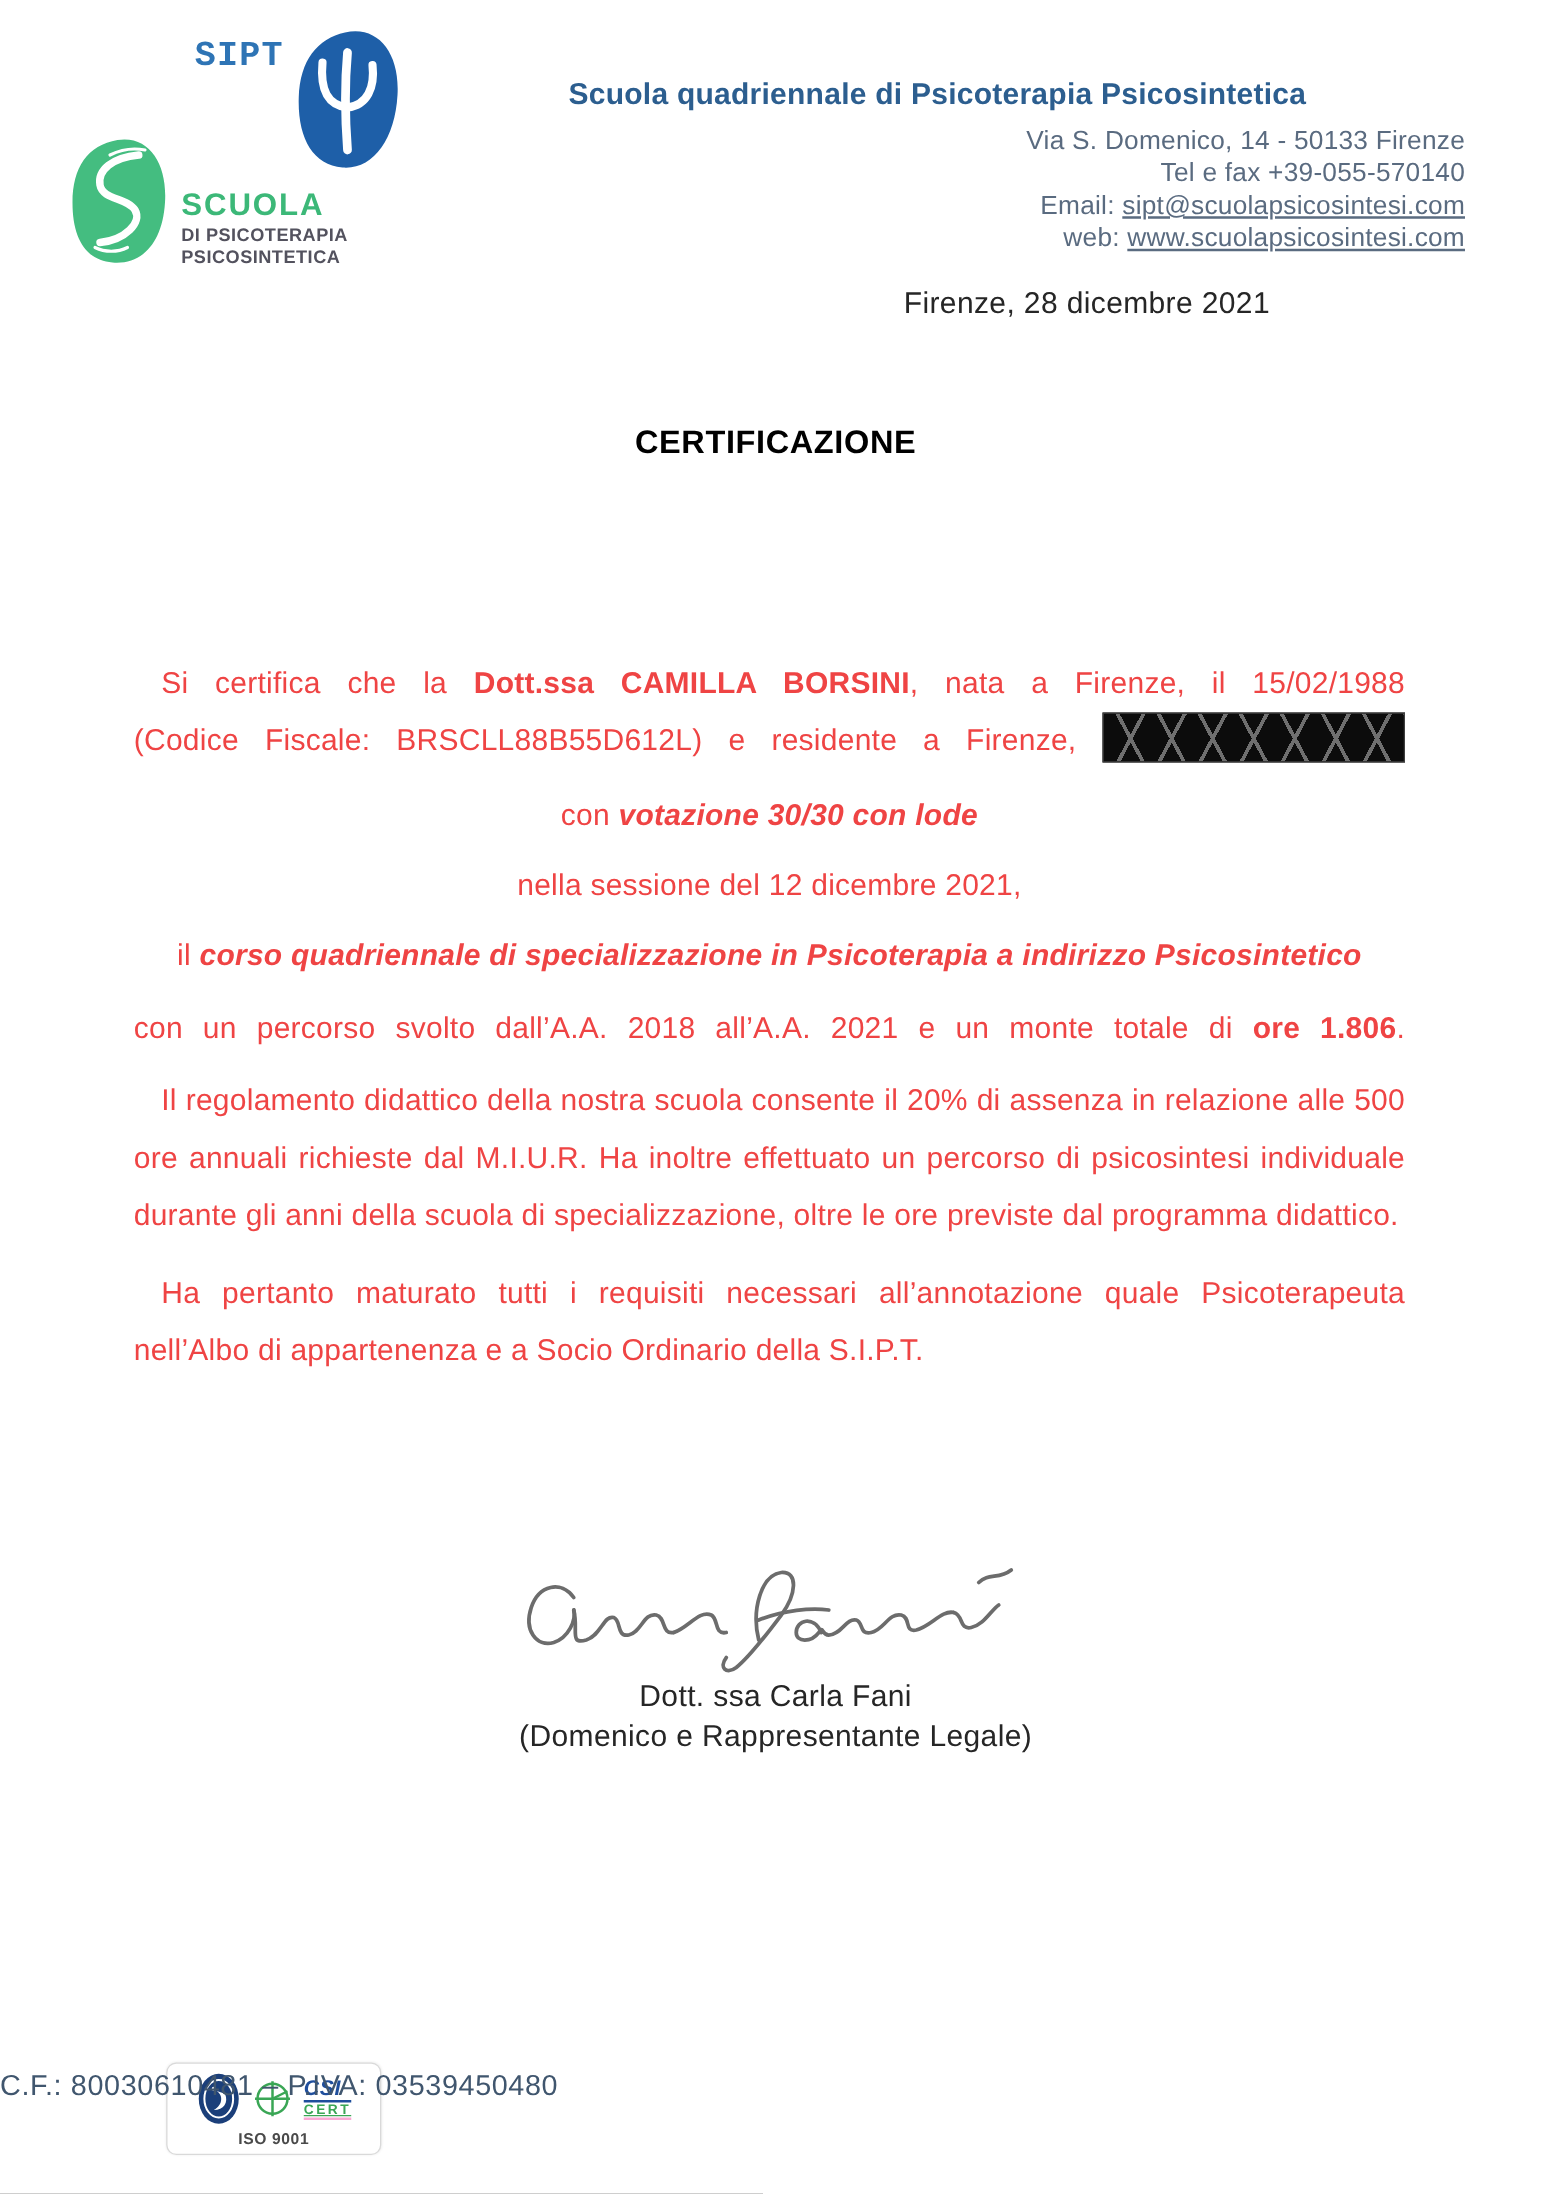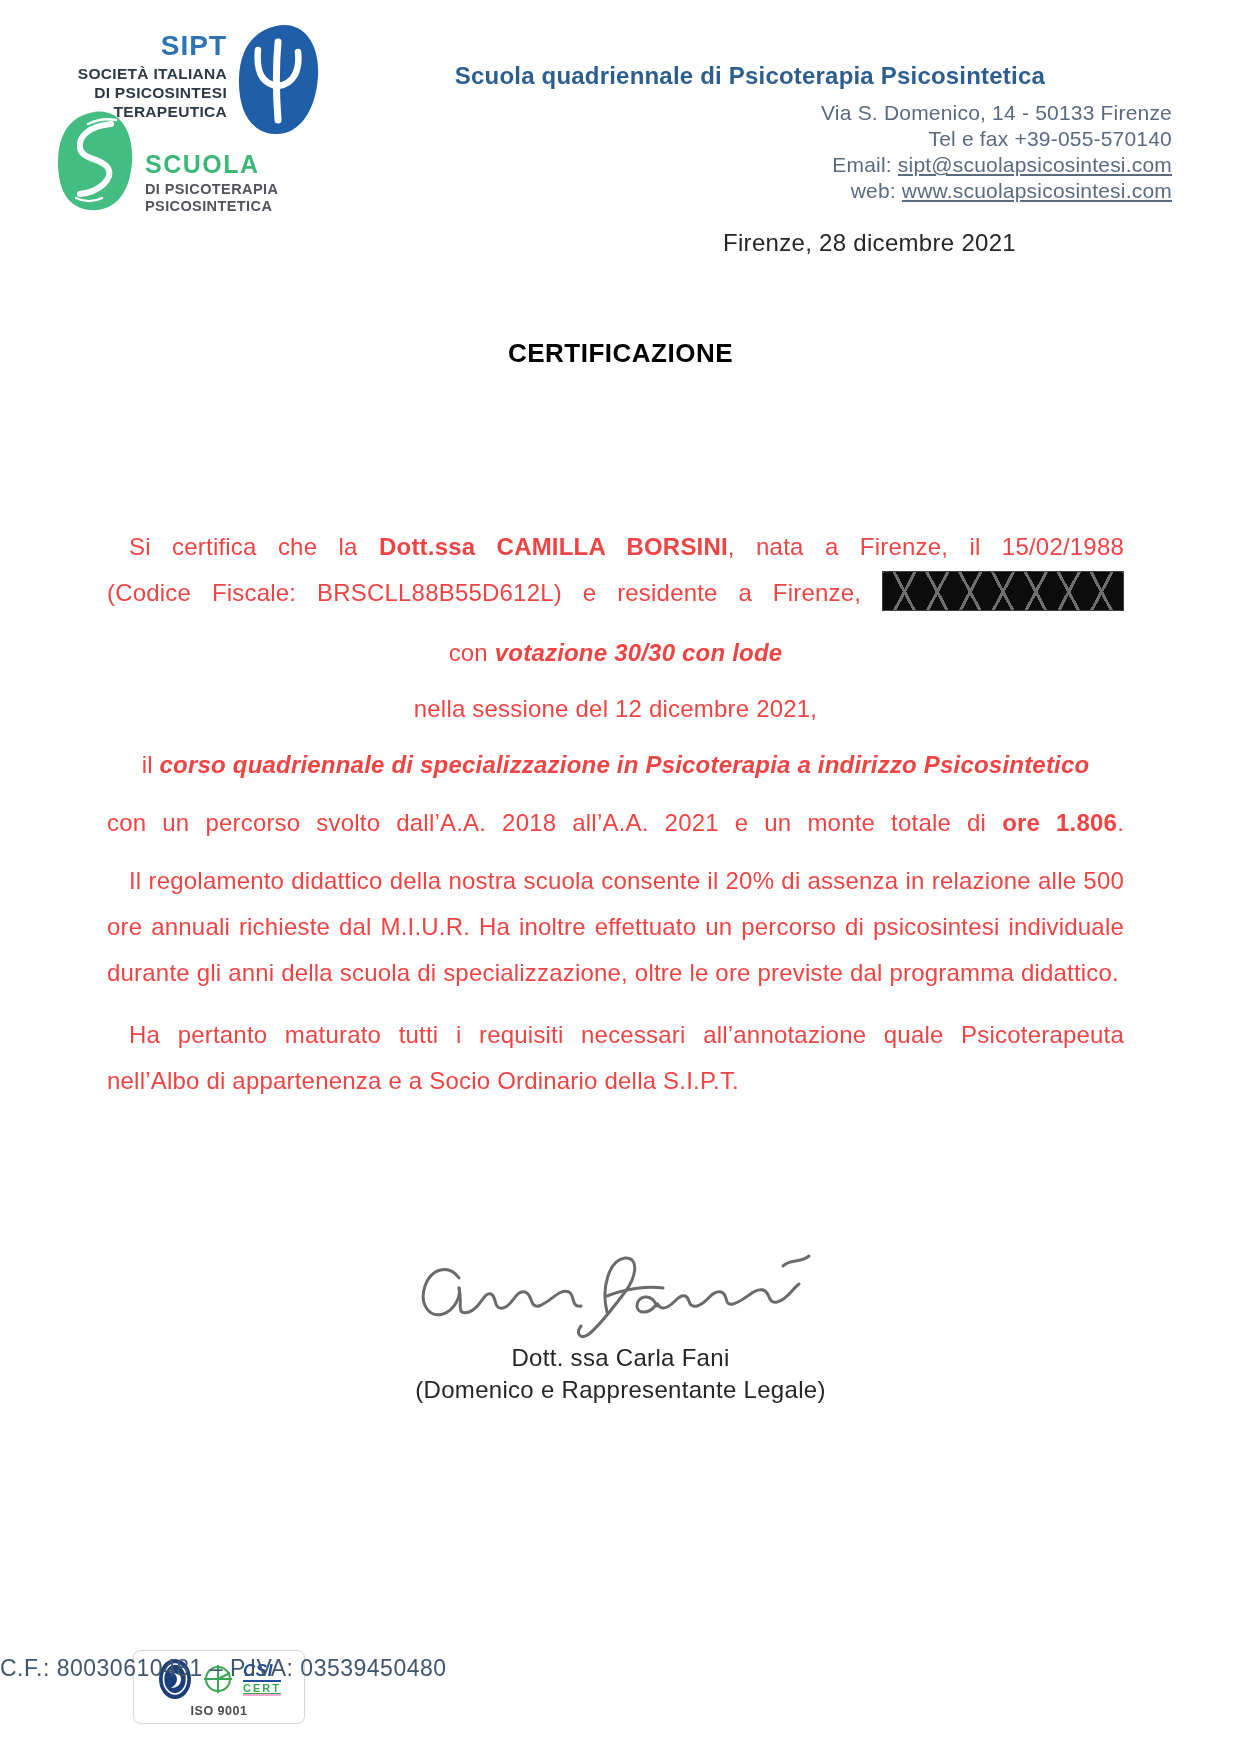--- a/index.html
+++ b/index.html
@@ -4,21 +4,21 @@
 <style>
   * { margin:0; padding:0; box-sizing:border-box; }
   html,body { background:#888; }
   .page {
     position:relative; width:1241px; height:1755px; margin:0 auto;
     background:#ffffff; overflow:hidden;
     font-family:"Liberation Sans", sans-serif; color:#1c1c1c;
   }
 
   
-  .sipt-text { position:absolute; left:65px; top:30px; width:162px; text-align:right; }
+  .sipt-text { position:absolute; left:65px; top:30px; width:162px; text-align:right;font-family:Liberation Mono, monospace; }
   .sipt-acro { font-size:28px; font-weight:bold; color:#2e74b5; letter-spacing:1px; }
   .sipt-soc  { font-size:15.5px; line-height:19px; color:#2c3845; font-weight:600; letter-spacing:.3px; margin-top:2px; }
   .psi-blob  { position:absolute; left:236px; top:24px; }
   .swirl     { position:absolute; left:56px; top:110px; }
   .school-text { position:absolute; left:145px; top:150px; }
   .school-name { font-size:25px; font-weight:bold; color:#3cb878; letter-spacing:1.5px; }
   .school-sub  { font-size:14.5px; line-height:17px; font-weight:600; color:#53525e; letter-spacing:.4px; margin-top:2px; }
 
   
   .hdr-title {
@@ -79,25 +79,20 @@
   .fiscal { position:absolute; left:0; right:0; top:1655px; 
             font-size:23px; color:#40566e; letter-spacing:.5px; }
 </style>
 </head>
 <body>
 
 <div class="page">
 
   <div class="sipt-text">
     <div class="sipt-acro">SIPT</div>
-    <div class="sipt-soc">
-      <div>SOCIETÀ ITALIANA</div>
-      <div>DI PSICOSINTESI</div>
-      <div>TERAPEUTICA</div>
-    </div>
   </div>
 
   <svg class="psi-blob" width="84" height="112" viewBox="0 0 84 112">
     <path d="M40 2 C66 -4 84 18 82 52 C80 88 62 112 38 110 C14 108 2 86 3 54 C4 24 18 7 40 2 Z" fill="#1e5fa8"></path>
     <path d="M42 18 C40 40 40 70 42 96" stroke="#ffffff" stroke-width="7" fill="none" stroke-linecap="round"></path>
     <path d="M22 26 C20 48 26 60 42 62 C58 60 64 46 62 28" stroke="#ffffff" stroke-width="6.5" fill="none" stroke-linecap="round"></path>
     <path d="M60 20 C63 24 64 28 63 32" stroke="#1e5fa8" stroke-width="0" fill="none"></path>
   </svg>
 
   <svg class="swirl" width="80" height="102" viewBox="0 0 80 102">

